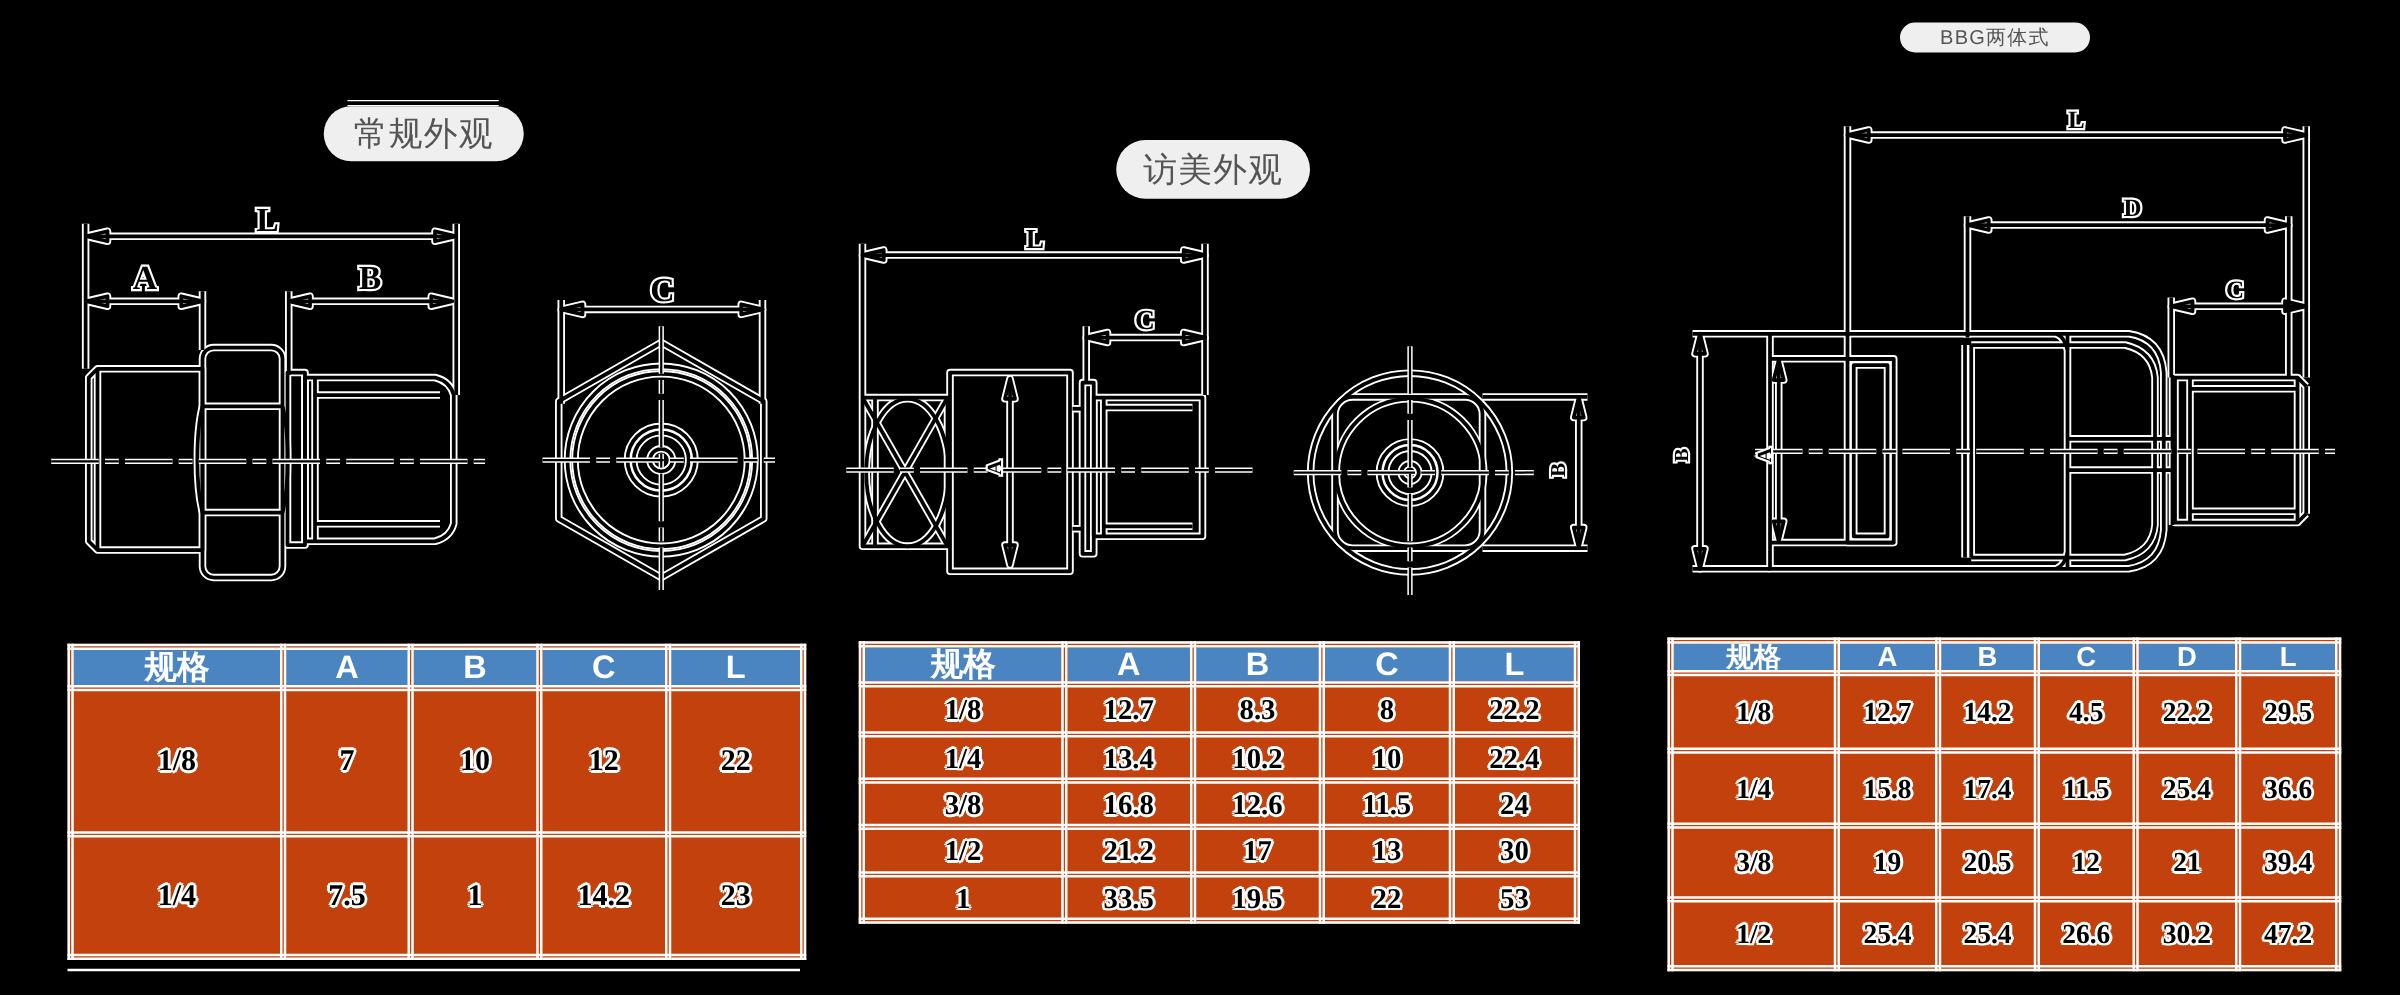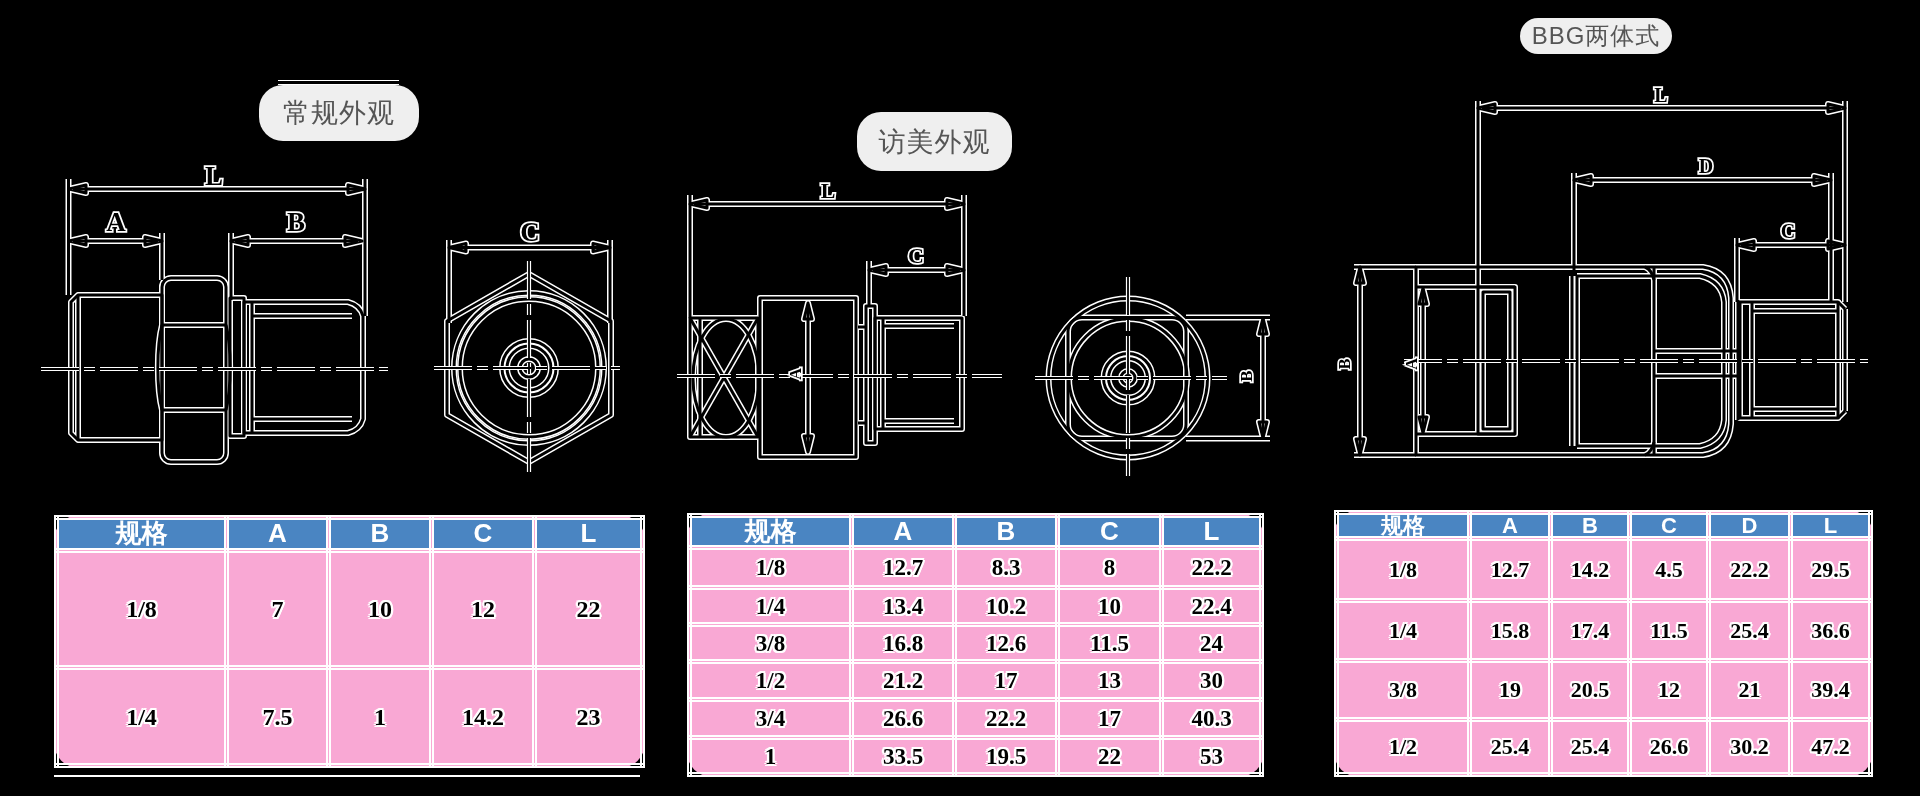--- a/index.html
+++ b/index.html
@@ -1,18 +1,18 @@
 <!DOCTYPE html>
 <html><head>
 <meta charset="utf-8">
 <style>
 html,body{margin:0;padding:0;background:#000;width:1920px;height:796px;overflow:hidden;}
 body{font-family:"Liberation Sans",sans-serif;position:relative;}
 .badge{position:absolute;background:#efefef;color:#555;display:flex;align-items:center;justify-content:center;border-radius:24px;font-size:27px;letter-spacing:1px;}
-table{position:absolute;border-collapse:collapse;table-layout:fixed;background:#f9a8d4;border-radius:25px;}
+table{position:absolute;border-collapse:collapse;table-layout:fixed;background:#c2410c;}
 td,th{border:5px double #fff;padding:0;text-align:center;vertical-align:middle;overflow:hidden;}
 th{background:#4a85c2;color:#fff;font-weight:bold;line-height:1.05;}
 td{color:#000;font-weight:bold;line-height:1;font-family:"Liberation Serif",serif;
 text-shadow:-1.6px -1.6px 0 #fff,1.6px -1.6px 0 #fff,-1.6px 1.6px 0 #fff,1.6px 1.6px 0 #fff,-2.3px 0 0 #fff,2.3px 0 0 #fff,0 -2.3px 0 #fff,0 2.3px 0 #fff,0 0 2px #fff,0 0 2px #fff;}
 .underln{position:absolute;background:#fff;height:2px;}
 .hd{height:21px;line-height:21px;overflow:visible;}
 svg text{font-family:"Liberation Serif",serif;font-weight:bold;fill:#000;stroke:#fff;stroke-width:3.4;paint-order:stroke;text-anchor:middle;}
 </style>
 </head>
 <body>
@@ -168,23 +168,23 @@
   <text x="1661" y="102" font-size="20">L</text>
   <text x="1706" y="173" font-size="20">D</text>
   <text x="1788" y="238" font-size="20">C</text>
   <text x="1345" y="369" font-size="16" transform="rotate(-90 1345 364)">B</text>
   <text x="1412" y="369" font-size="16" transform="rotate(-90 1412 364)">A</text>
 </g>
 </svg>
 
 <div style="position:absolute;left:278px;top:80px;width:121px;height:4.5px;border-top:1.6px solid #fff;border-bottom:1.6px solid #fff;box-sizing:border-box;"></div>
 
-<div class="badge" style="left:259px;top:85px;width:160px;height:56px;">常规外观</div>
-<div class="badge" style="left:857px;top:112px;width:155px;height:59px;">访美外观</div>
-<div class="badge" style="left:1520px;top:18px;width:152px;height:36px;font-size:24px;">BBG两体式</div>
+<div class="badge" style="left:259px;top:85px;width:160px;height:44px;">常规外观</div>
+<div class="badge" style="left:893px;top:112px;width:155px;height:47px;">访美外观</div>
+<div class="badge" style="left:1520px;top:18px;width:152px;height:24px;font-size:16px;">BBG两体式</div>
 
 <table style="left:54px;top:515px;width:586px;">
 <colgroup>
       <col style="width:170px">
       <col style="width:102px">
       <col style="width:103px">
       <col style="width:103px">
       <col style="width:108px">
     </colgroup>
 <tbody>
@@ -250,27 +250,20 @@
         <td>11.5</td>
         <td>24</td>
       </tr>
 <tr style="height:38px;font-size:23px;">
         <td>1/2</td>
         <td>21.2</td>
         <td>17</td>
         <td>13</td>
         <td>30</td>
       </tr>
-<tr style="height:38px;font-size:23px;">
-        <td>3/4</td>
-        <td>26.6</td>
-        <td>22.2</td>
-        <td>17</td>
-        <td>40.3</td>
-      </tr>
 <tr style="height:37px;font-size:23px;">
         <td>1</td>
         <td>33.5</td>
         <td>19.5</td>
         <td>22</td>
         <td>53</td>
       </tr>
 </tbody>
   </table>
 

